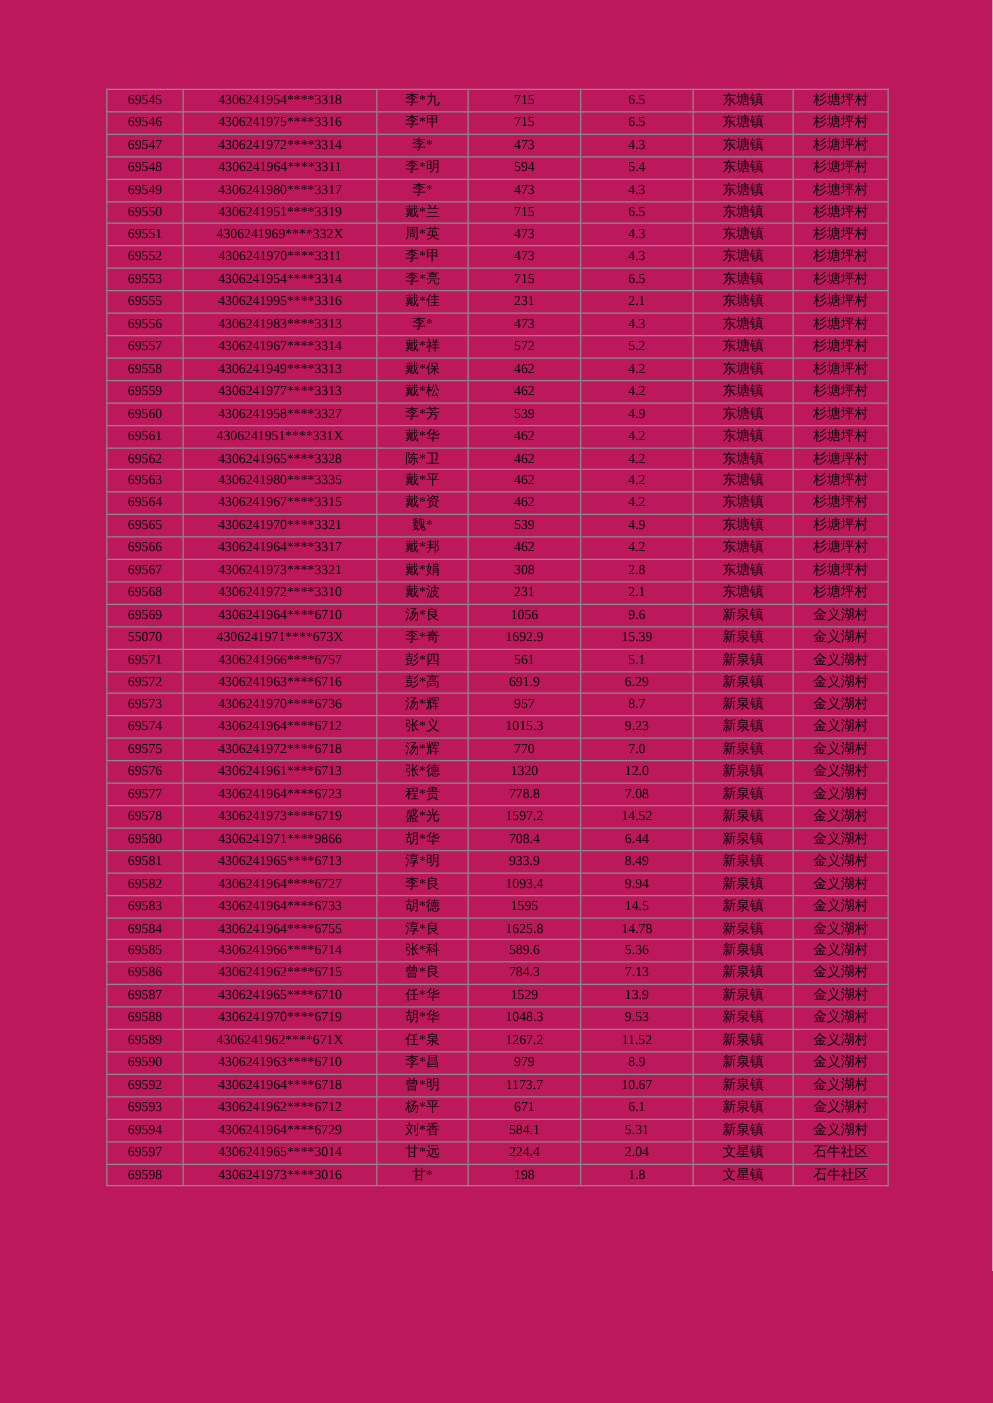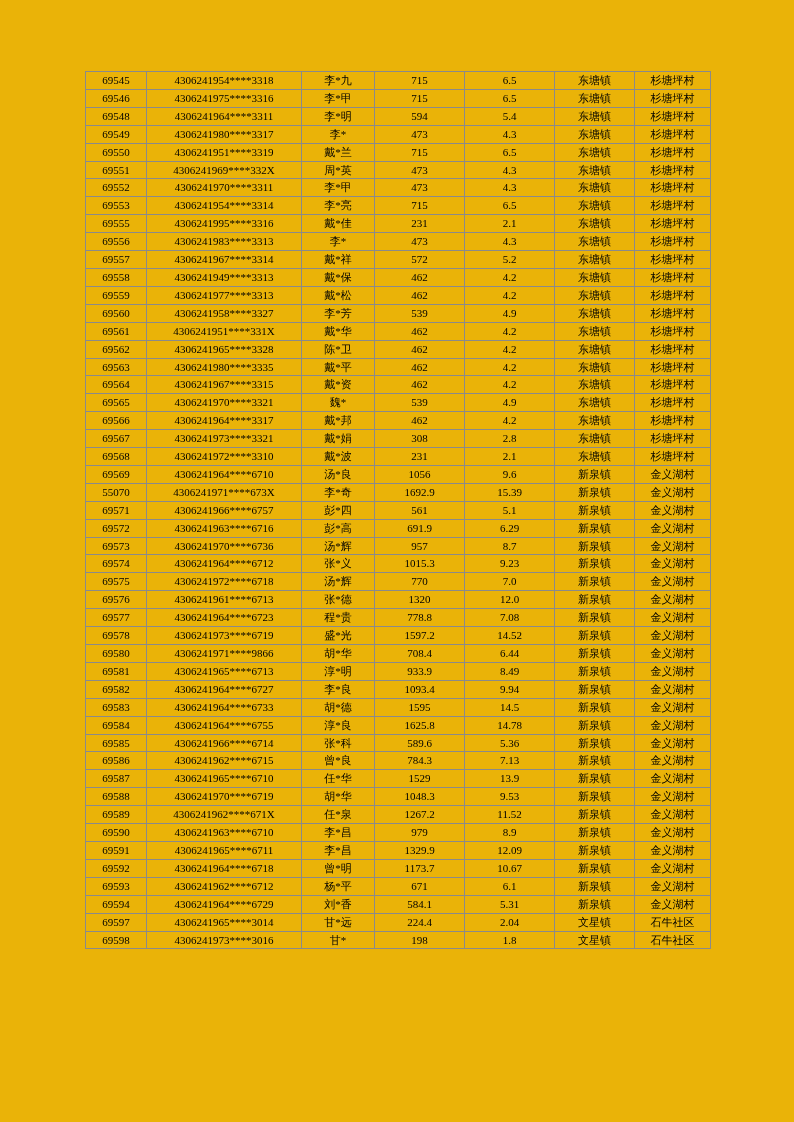--- a/index.html
+++ b/index.html
@@ -7,21 +7,21 @@
     padding: 0;
     background: #ffffff;
     width: 794px;
     height: 1122px;
     font-family: "Liberation Serif", "DejaVu Serif", serif;
   }
   .sheet {
     position: relative;
     width: 794px;
     height: 1122px;
-    background: #eab308;
+    background: #be185d;
     overflow: hidden;
   }
   table.data-table {
     position: absolute;
     left: 85px;
     top: 71px;
     border-collapse: collapse;
     table-layout: fixed;
     width: 625px;
     font-size: 11px;
@@ -72,20 +72,29 @@
         <tr>
           <td>69546</td>
           <td>4306241975****3316</td>
           <td>李*甲</td>
           <td>715</td>
           <td>6.5</td>
           <td>东塘镇</td>
           <td>杉塘坪村</td>
         </tr>
         <tr>
+          <td>69547</td>
+          <td>4306241972****3314</td>
+          <td>李*</td>
+          <td>473</td>
+          <td>4.3</td>
+          <td>东塘镇</td>
+          <td>杉塘坪村</td>
+        </tr>
+        <tr>
           <td>69548</td>
           <td>4306241964****3311</td>
           <td>李*明</td>
           <td>594</td>
           <td>5.4</td>
           <td>东塘镇</td>
           <td>杉塘坪村</td>
         </tr>
         <tr>
           <td>69549</td>
@@ -437,29 +446,20 @@
           <td>11.52</td>
           <td>新泉镇</td>
           <td>金义湖村</td>
         </tr>
         <tr>
           <td>69590</td>
           <td>4306241963****6710</td>
           <td>李*昌</td>
           <td>979</td>
           <td>8.9</td>
-          <td>新泉镇</td>
-          <td>金义湖村</td>
-        </tr>
-        <tr>
-          <td>69591</td>
-          <td>4306241965****6711</td>
-          <td>李*昌</td>
-          <td>1329.9</td>
-          <td>12.09</td>
           <td>新泉镇</td>
           <td>金义湖村</td>
         </tr>
         <tr>
           <td>69592</td>
           <td>4306241964****6718</td>
           <td>曾*明</td>
           <td>1173.7</td>
           <td>10.67</td>
           <td>新泉镇</td>

